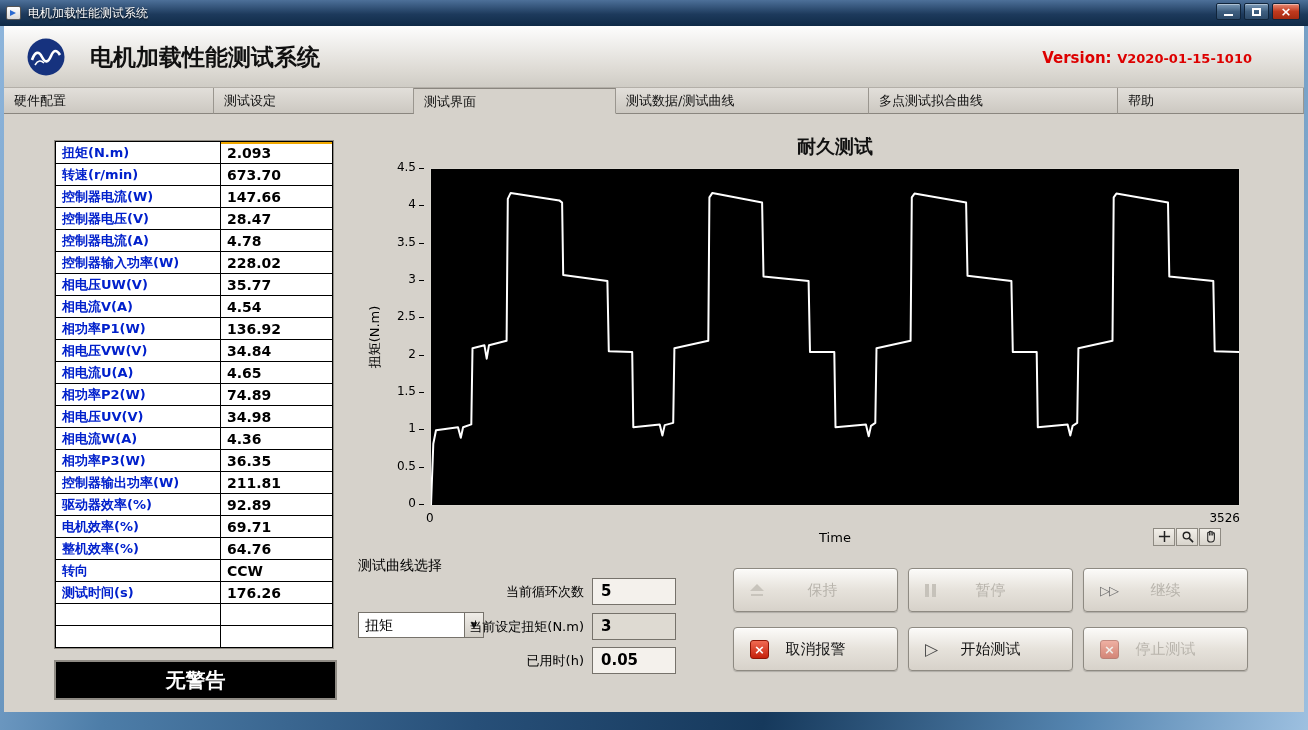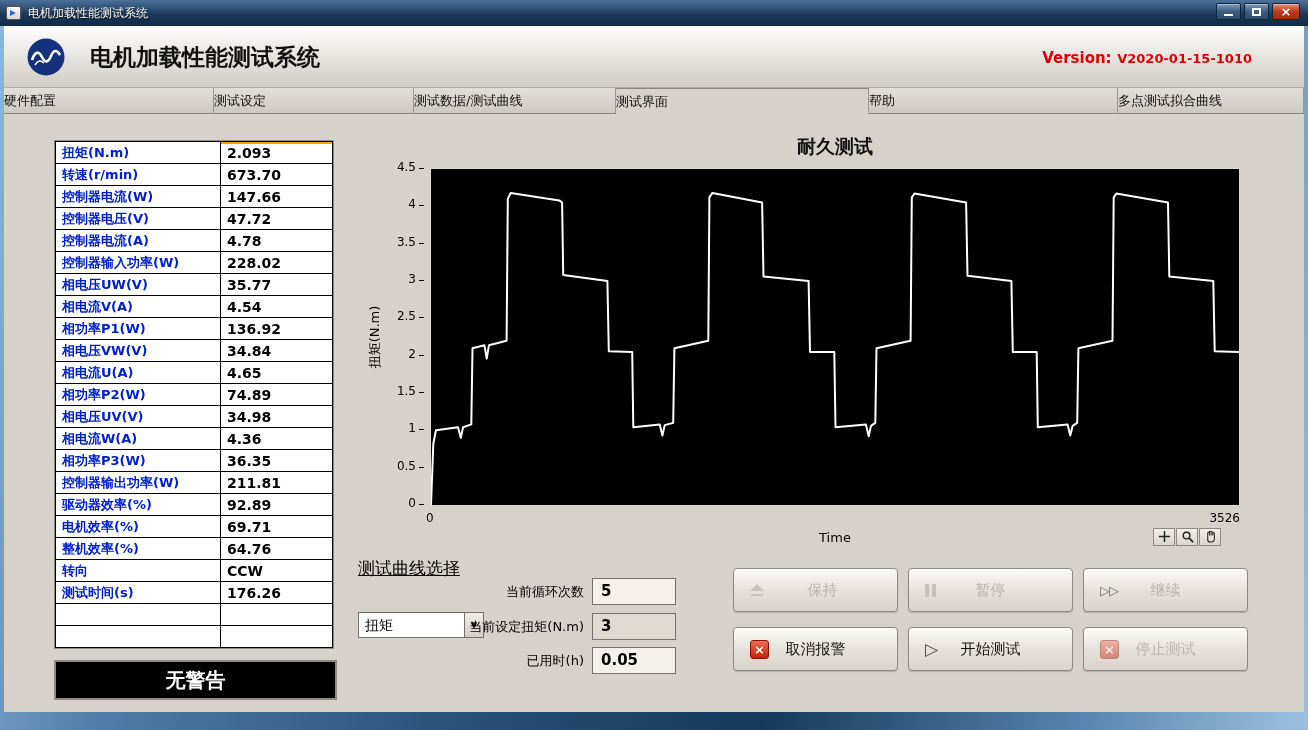--- a/index.html
+++ b/index.html
@@ -32,21 +32,21 @@
                  background:linear-gradient(#fdfdfd,#dedbd5 70%,#cfccc5); border-bottom:1px solid #b3afa8; }
   .logo { position:absolute; left:22px; top:11px; }
   .header-title { position:absolute; left:86px; top:16px; font-size:23px; font-weight:bold; color:#101010; }
   .version { position:absolute; right:52px; top:22px; color:#dd0000; font-weight:bold; }
   .version .vlabel { font-size:15px; }
   .version .vvalue { font-size:13px; }
 
   
   .tab-bar { position:absolute; left:4px; top:88px; width:1300px; height:26px; display:flex;
              background:linear-gradient(#e8e5e0,#c9c5be); }
-  .tab { height:26px; line-height:25px; font-size:13px; color:#111;
+  .tab { height:26px; line-height:25px; padding-left:10px; font-size:13px; color:#111;
          border-right:1px solid #9a968f; border-bottom:1px solid #8a867f;
          background:linear-gradient(#e2dfda,#ccc8c1); cursor:pointer; }
   .tab.active { background:#d6d2cb; border-bottom:1px solid #d6d2cb; border-top:1px solid #8a867f; }
   .tab:nth-child(1){width:210px} .tab:nth-child(2){width:200px} .tab:nth-child(3){width:202px}
   .tab:nth-child(4){width:253px} .tab:nth-child(5){width:249px} .tab:nth-child(6){width:186px}
 
   
   .meas-wrap { position:absolute; left:54px; top:140px; border:1px solid #8f8b84; background:#fff; }
   table.meas { border-collapse:collapse; }
   .meas td { border:1px solid #000; height:22px; font-size:13px; font-weight:bold; padding:0 6px; }
@@ -70,21 +70,21 @@
   .ytick { position:absolute; right:6px; width:40px; text-align:right; font-size:12px; color:#000; }
   .ytick::after { content:""; position:absolute; right:-8px; top:8px; width:5px; height:1px; background:#000; }
   .x-start { position:absolute; left:70px; top:383px; font-size:12px; color:#000; }
   .x-end { position:absolute; left:820px; top:383px; width:64px; text-align:right; font-size:12px; color:#000; }
   .x-axis-title { position:absolute; left:74px; top:402px; width:810px; text-align:center; font-size:13px; color:#000; }
   .palette { position:absolute; left:797px; top:400px; display:flex; gap:1px; }
   .palette-btn { width:22px; height:18px; border:1px solid #8e8a82; background:linear-gradient(#f2efe9,#d8d4cc);
                  display:flex; align-items:center; justify-content:center; cursor:pointer; }
 
   
-  .curve-label { position:absolute; left:358px; top:557px; font-size:17px; color:#000;text-decoration:underline; }
+  .curve-label { position:absolute; left:358px; top:557px; font-size:14px; color:#000; }
   .dropdown { position:absolute; left:358px; top:612px; width:126px; height:26px; display:flex;
               border:1px solid #76726b; background:#fff; cursor:pointer; }
   .dd-value { flex:1; font-size:14px; line-height:24px; padding-left:6px; color:#000; }
   .dd-arrow { width:19px; border-left:1px solid #76726b; background:linear-gradient(#f0ede8,#d2cec6);
               display:flex; align-items:center; justify-content:center; font-size:9px; color:#222; }
 
   .status-fields { position:absolute; left:420px; top:0; }
   .field-row { position:absolute; left:0; width:266px; height:29px; display:flex; align-items:center; }
   .field-row.row0 { top:577px; } .field-row.row1 { top:612px; } .field-row.row2 { top:646px; }
   .field-label { width:172px; text-align:right; padding-right:8px; font-size:13px; color:#000; }
@@ -149,44 +149,44 @@
     <span class="header-title">电机加载性能测试系统</span>
     <span class="version">
       <span class="vlabel">Version:</span>
       <span class="vvalue">V2020-01-15-1010</span>
     </span>
   </div>
 
   <div class="tab-bar">
       <div class="tab"><span class="tab-label">硬件配置</span></div>
       <div class="tab"><span class="tab-label">测试设定</span></div>
+      <div class="tab active"><span class="tab-label">测试界面</span></div>
       <div class="tab"><span class="tab-label">测试数据/测试曲线</span></div>
-      <div class="tab active"><span class="tab-label">测试界面</span></div>
+      <div class="tab"><span class="tab-label">多点测试拟合曲线</span></div>
       <div class="tab"><span class="tab-label">帮助</span></div>
-      <div class="tab"><span class="tab-label">多点测试拟合曲线</span></div>
     </div>
 
   <div class="meas-wrap">
     <table class="meas">
         <tbody>
           <tr>
             <td class="lbl">扭矩(N.m)</td>
             <td class="val first">2.093</td>
           </tr>
           <tr>
             <td class="lbl">转速(r/min)</td>
             <td class="val">673.70</td>
           </tr>
           <tr>
             <td class="lbl">控制器电流(W)</td>
             <td class="val">147.66</td>
           </tr>
           <tr>
             <td class="lbl">控制器电压(V)</td>
-            <td class="val">47.72</td>
+            <td class="val">28.47</td>
           </tr>
           <tr>
             <td class="lbl">控制器电流(A)</td>
             <td class="val">4.78</td>
           </tr>
           <tr>
             <td class="lbl">控制器输入功率(W)</td>
             <td class="val">228.02</td>
           </tr>
           <tr>

